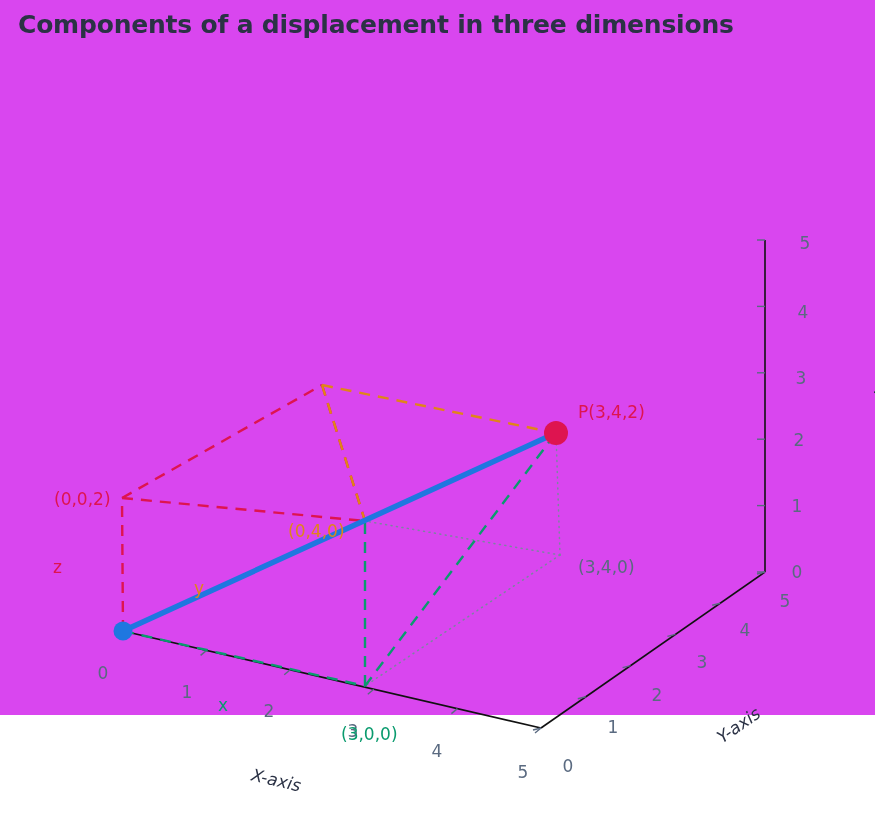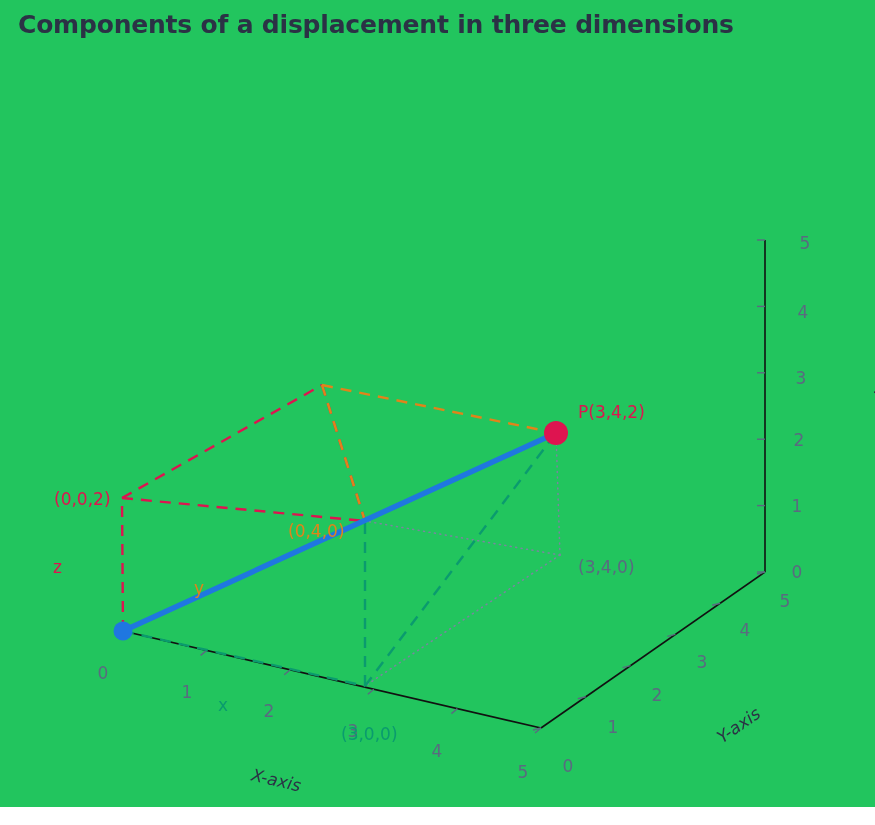--- a/index.html
+++ b/index.html
@@ -1,18 +1,18 @@
 <!DOCTYPE html>
 <html><head>
 <meta charset="utf-8">
 <style>
   html,body{margin:0;padding:0;background:#ffffff;}
   body{width:875px;height:825px;overflow:hidden;
        font-family:"DejaVu Sans","Liberation Sans",sans-serif;}
-  #stage{position:relative;width:875px;height:807px;background:#22c55e;}
+  #stage{position:relative;width:875px;height:715px;background:#d946ef;}
   #title{position:absolute;left:18px;top:10px;font-size:25px;font-weight:bold;
          color:#2b3245;letter-spacing:-0.2px;white-space:nowrap;}
   svg{position:absolute;left:0;top:0;width:875px;height:825px;}
   .tick-lbl{font-size:17px;fill:#5a6a80;font-family:"DejaVu Sans","Liberation Sans",sans-serif;}
   .axis-name{font-size:17px;fill:#2b3245;font-style:italic;
              font-family:"DejaVu Sans","Liberation Sans",sans-serif;}
   .ann{font-size:17px;font-family:"DejaVu Sans","Liberation Sans",sans-serif;}
   .comp-lbl{font-size:17px;font-family:"DejaVu Sans","Liberation Sans",sans-serif;}
 </style>
 </head>

